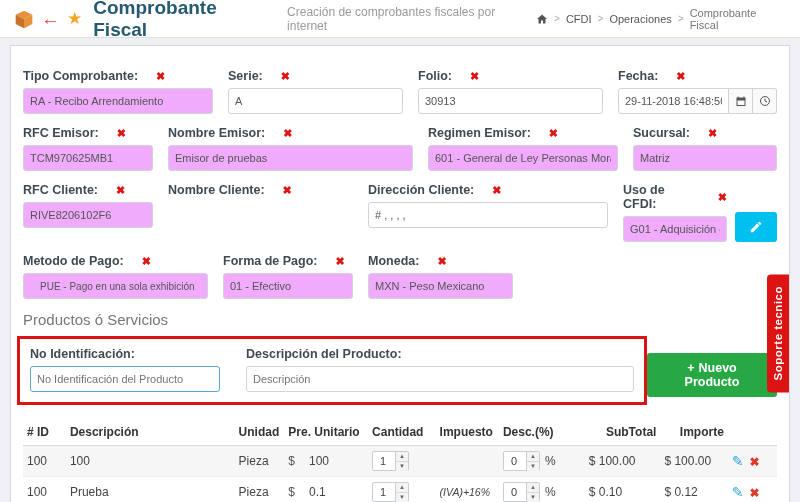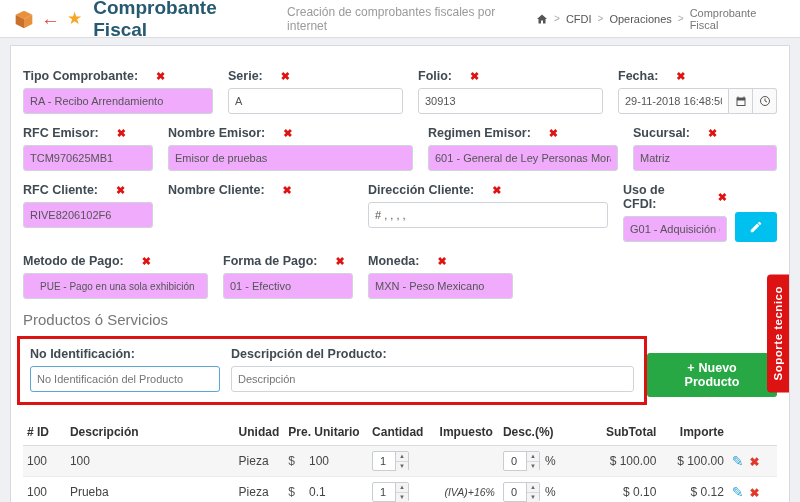--- a/index.html
+++ b/index.html
@@ -44,21 +44,21 @@
   .ibtn:last-child { border-radius: 0 3px 3px 0; }
   .cfdi-wrap { display: flex; gap: 8px; align-items: flex-end; }
   .cfdi-field { flex: 1; }
   .edit-btn { width: 42px; height: 30px; background: #00c0ef; border: none; border-radius: 3px;
     display: flex; align-items: center; justify-content: center; cursor: pointer; }
 
   
   .section-title { font-size: 15px; color: #777; font-weight: 400; margin: 10px 0 8px 0; }
   .prod-row { display: flex; align-items: stretch; }
   .annotation-box { border: 3px solid #dd1212; padding: 8px 10px 10px 10px;
-    display: flex; gap: 11px; width: 630px; margin-left: -6px; }
+    display: flex; gap: 26px; width: 630px; margin-left: -6px; }
   .f-noident { width: 190px; }
   .f-proddesc { flex: 1; }
   .newprod-wrap { flex: 1; display: flex; justify-content: flex-end; align-items: flex-end; padding-bottom: 8px; }
   .btn-green { background: #28a745; color: #fff; border: none; border-radius: 3px;
     padding: 8px 13px; font-size: 12.5px; font-weight: 700; cursor: pointer;
     font-family: "Liberation Sans", sans-serif; }
   .btn-green .plus { margin-right: 4px; font-weight: 700; }
 
   
   .support-tab { position: absolute; right: 0; top: 228px; background: #dd1212; color: #fff;
@@ -67,21 +67,21 @@
 
   
   table { width: 100%; border-collapse: collapse; font-size: 12px; margin-top: 14px; }
   th { text-align: left; padding: 6px 4px; font-weight: 700; color: #333;
     border-bottom: 1px solid #dcdcdc; font-size: 12px; }
   td { padding: 5px 4px; border-bottom: 1px solid #ececec; color: #444; vertical-align: middle; }
   tr.stripe td { background: #f6f6f6; }
   .c-id{width:42px} .c-desc{width:165px} .c-uni{width:48px} .c-pre{width:82px}
   .c-cant{width:66px} .c-imp{width:62px} .c-dsc{width:84px}
   .c-sub{width:74px;text-align:right} .c-impte{width:66px;text-align:right} .c-act{width:48px}
-  td.num { text-align: right; }
+  td.num { text-align: left; }
   .curr { color: #555; }
   .pval { margin-left: 14px; }
   .imp-txt { font-size: 10.5px; white-space: nowrap; font-style: italic; }
   .stepper { display: inline-flex; align-items: stretch; border: 1px solid #c8cdd2;
     border-radius: 2px; background: #fff; height: 20px; }
   .stepper .snum { padding: 0 7px; font-size: 11px; display: flex; align-items: center; min-width: 22px; }
   .arrows { display: flex; flex-direction: column; border-left: 1px solid #c8cdd2; }
   .arrows span { font-size: 6px; line-height: 9px; padding: 0 3px; color: #666; cursor: pointer;
     background: #f4f4f4; }
   .arrows span:first-child { border-bottom: 1px solid #d8d8d8; }

